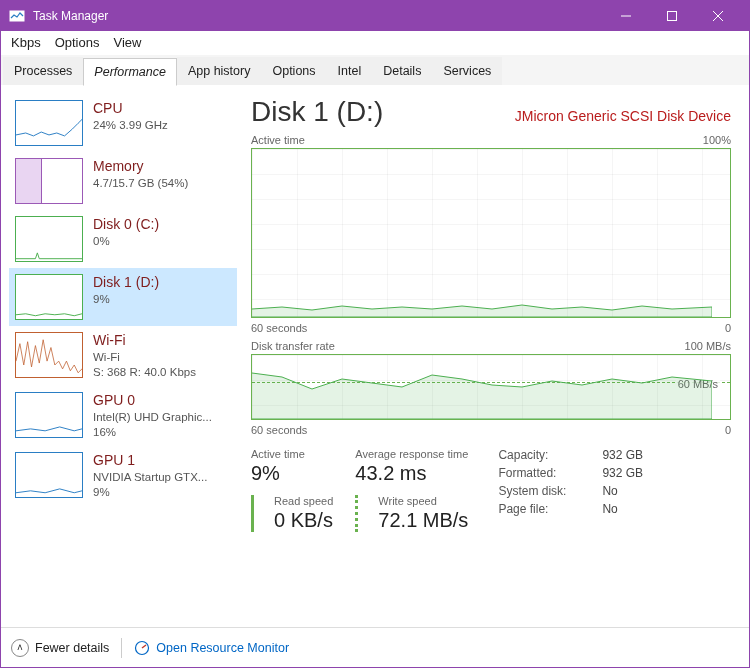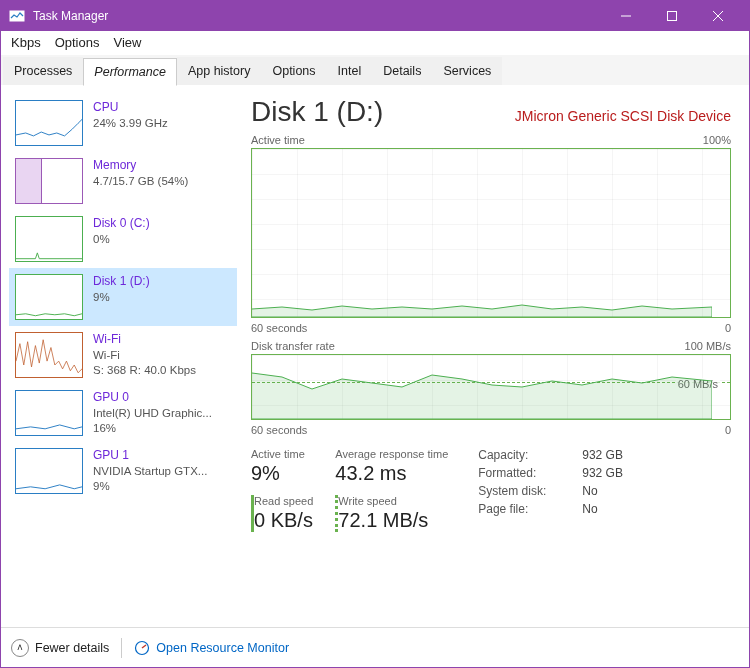--- a/index.html
+++ b/index.html
@@ -17,41 +17,41 @@
   .content { flex: 1; display: flex; overflow: hidden; }
   .sidebar { width: 240px; padding: 8px 4px 8px 8px; overflow-y: auto; }
   .side-item { display: flex; align-items: flex-start; padding: 6px 6px; border-radius: 0; gap: 10px; }
   .side-item.selected { background: #cce8ff; }
   .thumb { width: 68px; height: 46px; border: 1px solid #888; background: #fff; position: relative; flex-shrink: 0; }
   .thumb.cpu { border-color: #2a7ec4; }
   .thumb.mem { border-color: #9b59b6; }
   .thumb.disk { border-color: #4caf50; }
   .thumb.wifi { border-color: #c06030; }
   .thumb.gpu { border-color: #2a7ec4; }
-  .side-label .line1 { font-size: 12px; color: #6d28d9; margin-bottom: 2px; }
+  .side-label .line1 { font-size: 14px; color: #7f1d1d; margin-bottom: 2px; }
   .side-label .line2, .side-label .line3 { font-size: 11.5px; color: #555; line-height: 1.3; white-space: nowrap; overflow: hidden; text-overflow: ellipsis; max-width: 150px; }
   .main { flex: 1; padding: 10px 18px 10px 10px; overflow: hidden; }
   .main-header { display: flex; align-items: baseline; gap: 18px; margin-bottom: 6px; }
   .main-title { font-size: 28px; font-weight: 400; color: #333; }
   .main-subtitle { font-size: 14px; color: #b91c1c; margin-left: auto; }
   .chart-label-row { display: flex; justify-content: space-between; font-size: 11px; color: #666; margin: 4px 0 2px; }
   .chart { border: 1px solid #6ab24f; background: #fff; position: relative; }
   .chart.big { height: 170px; }
   .chart.med { height: 66px; }
   .chart-grid { position: absolute; inset: 0; background-image:
     linear-gradient(to right, rgba(0,0,0,0.04) 1px, transparent 1px),
     linear-gradient(to bottom, rgba(0,0,0,0.04) 1px, transparent 1px);
     background-size: 45px 25px; }
   .chart .dashline { position: absolute; left: 0; right: 0; top: 42%; border-top: 1px dashed #6ab24f; }
   .dashlabel { position: absolute; right: 10px; top: 36%; font-size: 11px; color: #666; background: rgba(255,255,255,0.8); padding: 0 2px; }
   .stats { display: flex; gap: 30px; margin-top: 12px; }
   .stats-left { display: grid; grid-template-columns: auto auto; column-gap: 22px; row-gap: 10px; }
   .stat-block .lbl { font-size: 11px; color: #666; margin-bottom: 2px; }
   .stat-block .val { font-size: 20px; color: #222; }
-  .stat-block.bar { border-left: 3px solid #6ab24f; padding-left: 0; }
+  .stat-block.bar { border-left: 3px solid #6ab24f; padding-left: 20px; }
   .stat-block.bar.dash { border-left: 3px dotted #6ab24f; }
   .stats-right { font-size: 12px; color: #444; }
   .stats-right .row { display: flex; gap: 12px; margin-bottom: 4px; }
   .stats-right .k { width: 92px; color: #555; }
   .footer { height: 40px; border-top: 1px solid #ddd; display: flex; align-items: center; padding: 0 10px; gap: 12px; font-size: 12.5px; }
   .footer .fewer { display: flex; align-items: center; gap: 6px; }
   .footer .divider { width: 1px; height: 20px; background: #ccc; }
   .footer .resmon { display: flex; align-items: center; gap: 6px; color: #0066c5; }
   .circle-btn { width: 18px; height: 18px; border: 1px solid #888; border-radius: 50%; display: flex; align-items: center; justify-content: center; font-size: 10px; }
   

